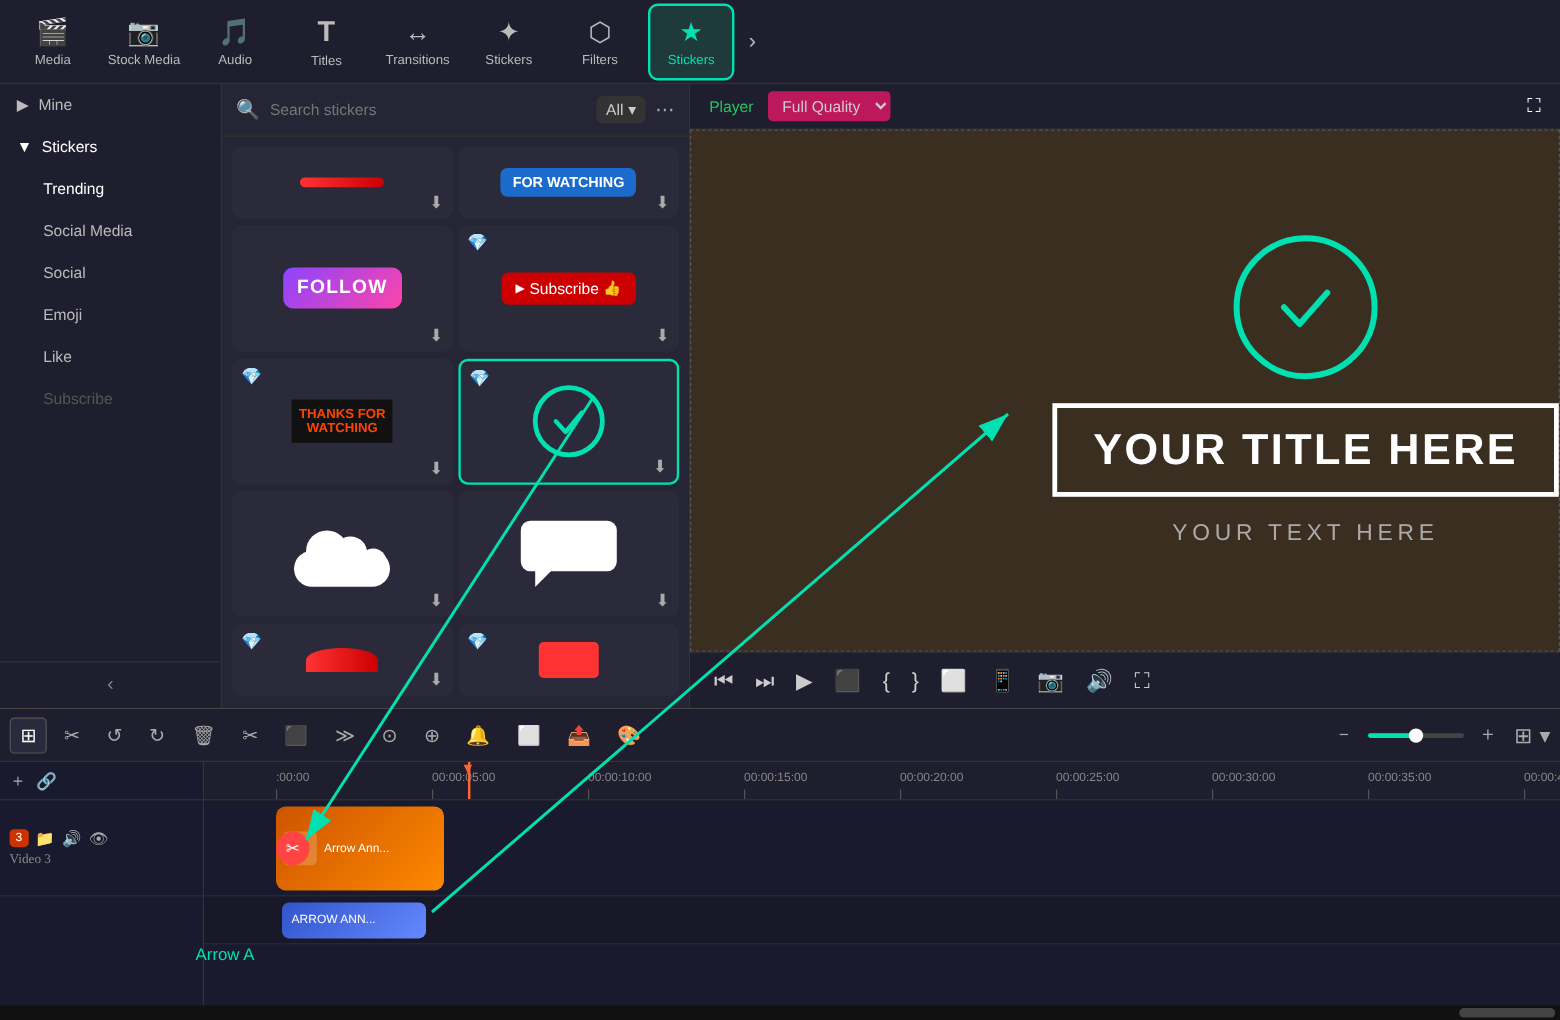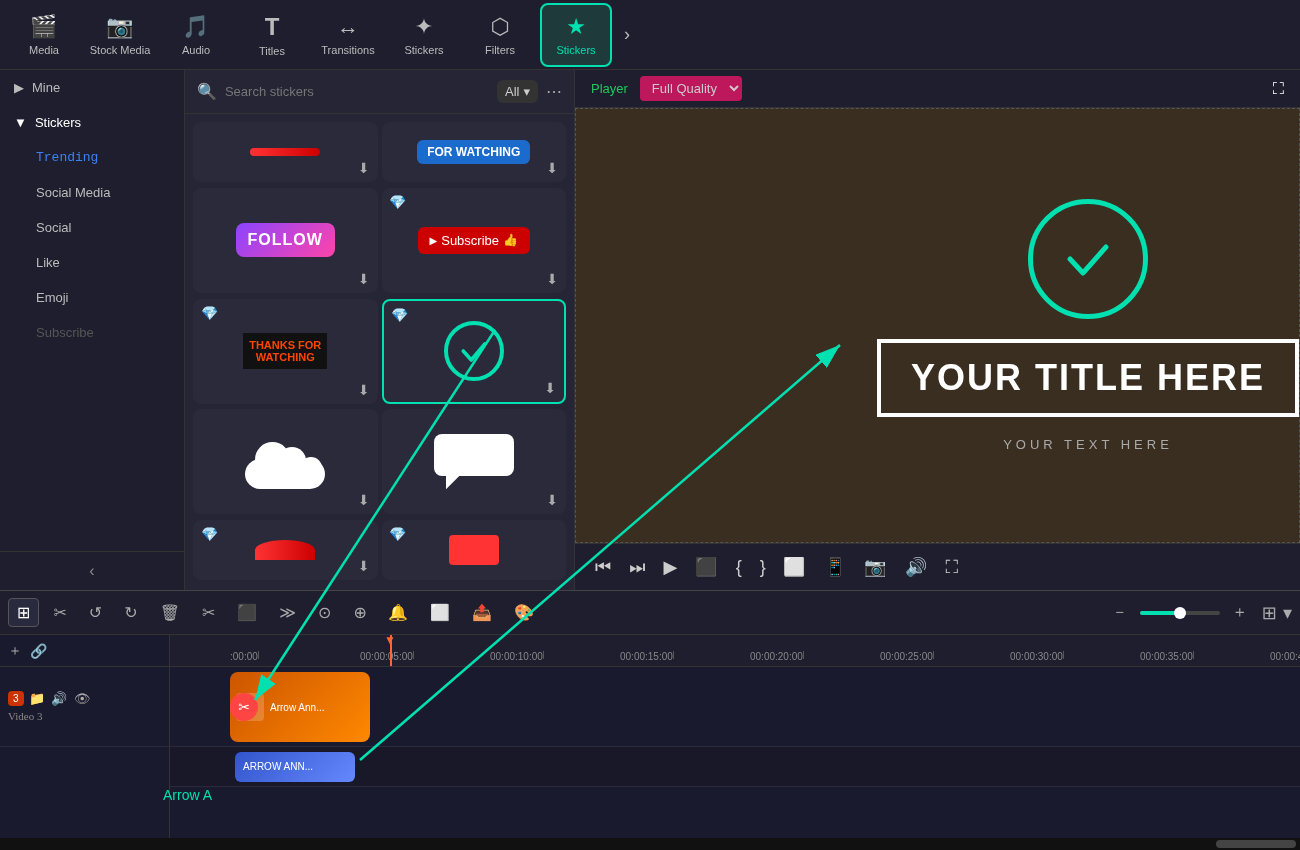--- a/index.html
+++ b/index.html
@@ -28,21 +28,21 @@
     .left-sidebar {
       width: 185px; background: #1e1e2e; border-right: 1px solid #333; display: flex; flex-direction: column; overflow: hidden;
     }
     .sidebar-section-header {
       display: flex; align-items: center; padding: 10px 14px; cursor: pointer; font-size: 13px; color: #bbb; gap: 8px;
     }
     .sidebar-section-header.active { color: #fff; }
     .sidebar-item {
       padding: 9px 14px 9px 30px; font-size: 13px; color: #bbb; cursor: pointer; border-radius: 4px; margin: 1px 6px;
     }
-    .sidebar-item.active { color: #3b82f6; font-family: Liberation Mono, monospace; }
+    .sidebar-item.active { color: #ffffff; }
     .sidebar-collapse-btn {
       margin-top: auto; display: flex; justify-content: center; align-items: center;
       padding: 10px; cursor: pointer; color: #888; border-top: 1px solid #333;
     }
 
     
     .sticker-panel {
       width: 390px; background: #252535; border-right: 1px solid #333; display: flex; flex-direction: column; position: relative;
     }
     .sticker-search-bar {
@@ -97,21 +97,21 @@
       display: flex; align-items: center; justify-content: center;
     }
     .checkmark-circle svg { width: 60px; height: 60px; }
     .title-box {
       border: 4px solid white; padding: 14px 30px; background: transparent;
     }
     .title-box .title-text {
       font-size: 36px; font-weight: 900; color: white; letter-spacing: 2px; text-transform: uppercase;
     }
     .subtitle-text {
-      font-size: 13px; color: #aaa; letter-spacing: 4px; text-transform: uppercase;
+      font-size: 19px; color: #aaa; letter-spacing: 4px; text-transform: uppercase;
     }
 
     
     .playback-area {
       background: #1e1e2e; border-top: 1px solid #333; padding: 8px 16px;
     }
     .progress-bar {
       display: flex; align-items: center; gap: 12px; margin-bottom: 8px;
     }
     .progress-track {
@@ -160,21 +160,21 @@
     }
     .tl-ctrl-btn { background: transparent; border: none; color: #aaa; font-size: 13px; cursor: pointer; }
     .track-label-text { font-size: 11px; color: #888; font-family: Liberation Serif, serif; }
 
     .timeline-right { flex: 1; overflow-x: auto; position: relative; }
     .timeline-ruler {
       height: 32px; background: #1e1e2e; border-bottom: 1px solid #333; display: flex; align-items: center;
       padding: 0; position: relative; overflow: hidden;
     }
     .ruler-marks { display: flex; height: 100%; align-items: flex-end; padding-left: 60px; gap: 0; }
-    .ruler-mark { display: flex; flex-direction: row; align-items: flex-start; width: 130px; }
+    .ruler-mark { display: flex; flex-direction: column; align-items: flex-start; width: 130px; }
     .ruler-mark .mark-line { width: 1px; height: 8px; background: #555; }
     .ruler-mark .mark-label { font-size: 10px; color: #888; white-space: nowrap; margin-bottom: 4px; }
     .playhead { position: absolute; top: 0; left: 220px; width: 2px; height: 100%; background: #ff6633; z-index: 10; }
     .playhead::before { content: '▼'; color: #ff6633; position: absolute; top: -2px; left: -6px; font-size: 12px; }
 
     .timeline-tracks { position: relative; }
     .timeline-track { height: 80px; border-bottom: 1px solid #2a2a3a; position: relative; }
     .track-clip {
       position: absolute; height: 70px; top: 5px; border-radius: 8px; overflow: hidden;
       display: flex; align-items: center; gap: 6px; padding: 6px;
@@ -247,24 +247,24 @@
     <div class="sidebar-item active">
       <span>Trending</span>
     </div>
     <div class="sidebar-item">
       <span>Social Media</span>
     </div>
     <div class="sidebar-item">
       <span>Social</span>
     </div>
     <div class="sidebar-item">
+      <span>Emoji</span>
+    </div>
+    <div class="sidebar-item">
       <span>Like</span>
-    </div>
-    <div class="sidebar-item">
-      <span>Emoji</span>
     </div>
     <div class="sidebar-item" style="color:#555;">
       <span>Subscribe</span>
     </div>
     <div class="sidebar-collapse-btn">‹</div>
   </div>
 
   <div class="sticker-panel">
     <div class="sticker-search-bar">
       <span>🔍</span>

